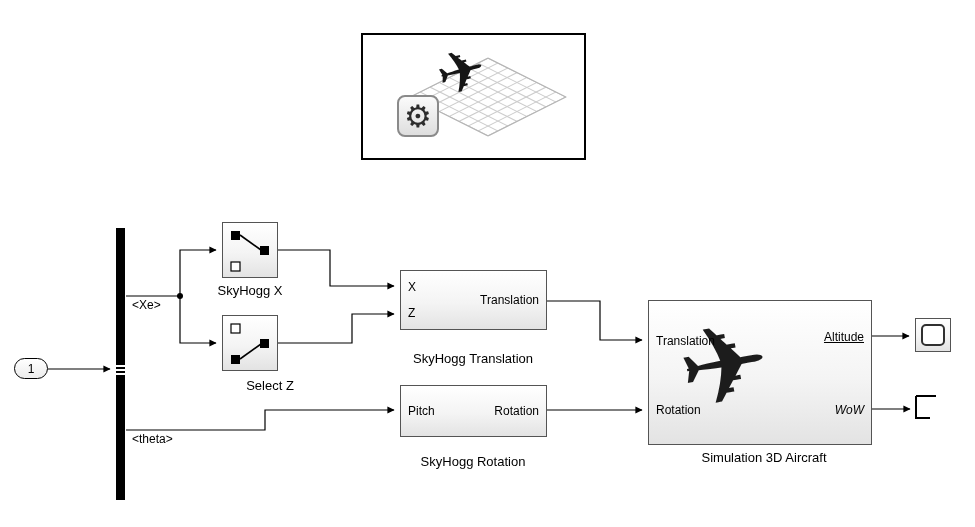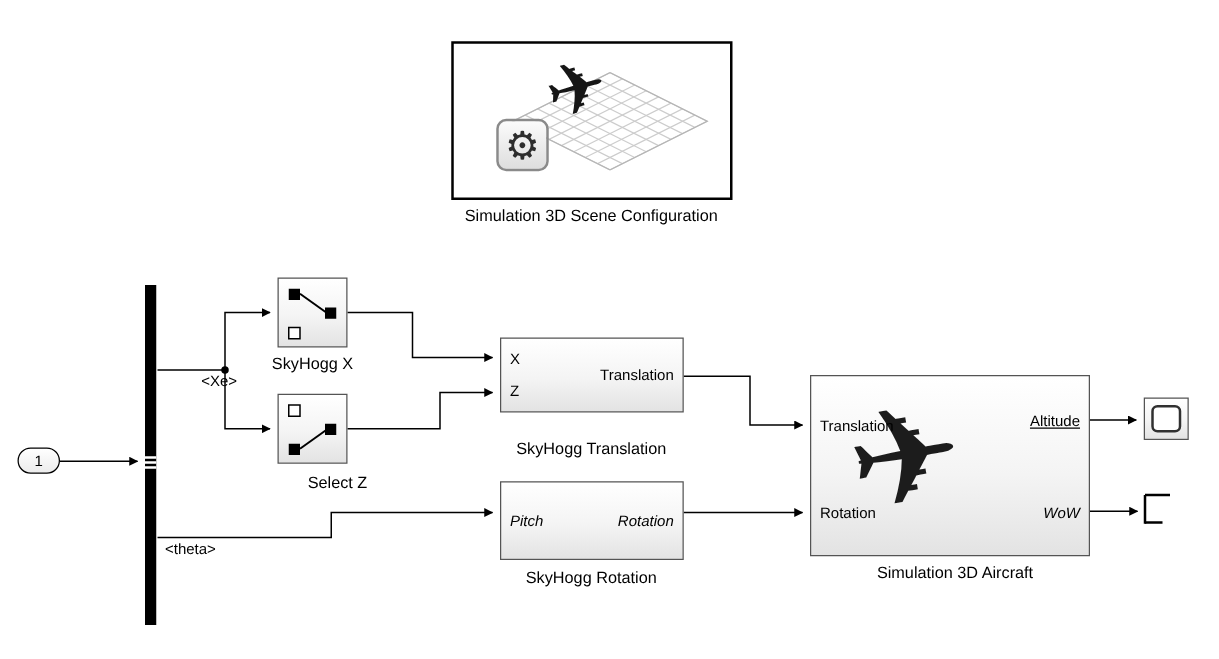--- a/index.html
+++ b/index.html
@@ -104,33 +104,32 @@
           <line y1="-55" y2="55" x1="41" x2="41"></line>
         <line y1="-55" y2="55" x1="55" x2="55"></line>
         <rect x="-55" y="-55" width="110" height="110" stroke="#b5b5b5"></rect>
       </g>
     </svg>
     <span class="scene-plane">✈</span>
     <div class="gear-box">
       <span>⚙</span>
     </div>
   </div>
-  <div class="block-label" style="left:473px; top:165px;">Simulation 3D Scene Configuration</div>
 
   <div class="inport">
     <span>1</span>
   </div>
 
   <div class="busbar">
     <i class="tick" style="top:137px;"></i>
     <i class="tick" style="top:141px;"></i>
     <i class="tick" style="top:145px;"></i>
   </div>
 
-  <span class="signal-label" style="left:132px; top:298px;margin-left:29px;">&lt;Xe&gt;</span>
+  <span class="signal-label" style="left:132px; top:298px;">&lt;Xe&gt;</span>
   <span class="signal-label" style="left:132px; top:432px;">&lt;theta&gt;</span>
 
   <div class="block" style="left:222px; top:222px; width:56px; height:56px;">
     <svg class="sel-icon" width="54" height="54">
       <rect x="7" y="7" width="9" height="9" fill="#000"></rect>
       <line x1="16" y1="11" x2="37" y2="26" stroke="#000" stroke-width="1.6"></line>
       <rect x="36" y="22" width="9" height="9" fill="#000"></rect>
       <rect x="7" y="38" width="9" height="9" fill="#fff" stroke="#000" stroke-width="1.2"></rect>
     </svg>
   </div>
@@ -146,21 +145,21 @@
   </div>
   <div class="block-label" style="left:250px; top:378px;margin-left:20px;">Select Z</div>
 
   <div class="block" style="left:400px; top:270px; width:147px; height:60px;">
     <span class="port-label" style="left:7px; top:9px;">X</span>
     <span class="port-label" style="left:7px; bottom:9px;">Z</span>
     <span class="port-label" style="right:7px; top:50%; transform:translateY(-50%);">Translation</span>
   </div>
   <div class="block-label" style="left:473px; top:335px;margin-top:16px;">SkyHogg Translation</div>
 
-  <div class="block" style="left:400px; top:385px; width:147px; height:63px;font-style:italic;">
+  <div class="block" style="left:400px; top:385px; width:147px; height:52px;">
     <span class="port-label" style="left:7px; top:50%; transform:translateY(-50%);">Pitch</span>
     <span class="port-label" style="right:7px; top:50%; transform:translateY(-50%);">Rotation</span>
   </div>
   <div class="block-label" style="left:473px; top:454px;">SkyHogg Rotation</div>
 
   <div class="block" style="left:648px; top:300px; width:224px; height:145px;">
     <span class="plane-glyph">✈</span>
     <span class="port-label" style="left:7px; top:33px;">Translation</span>
     <span class="port-label" style="left:7px; top:102px;">Rotation</span>
     <span class="port-label" style="right:7px; top:29px;text-decoration:underline;">Altitude</span>

